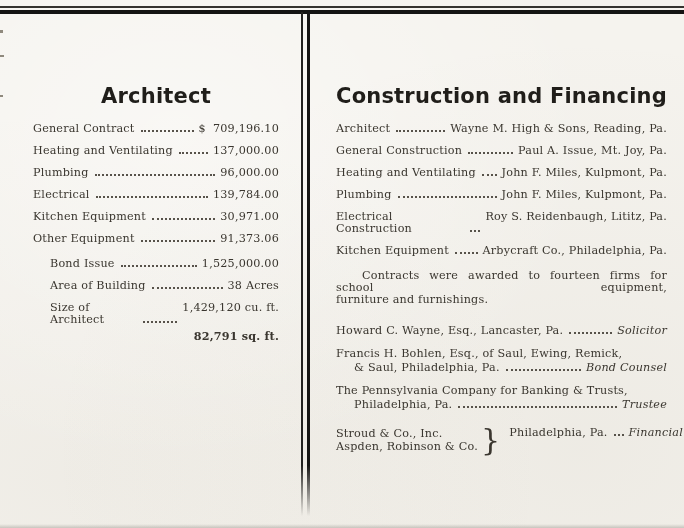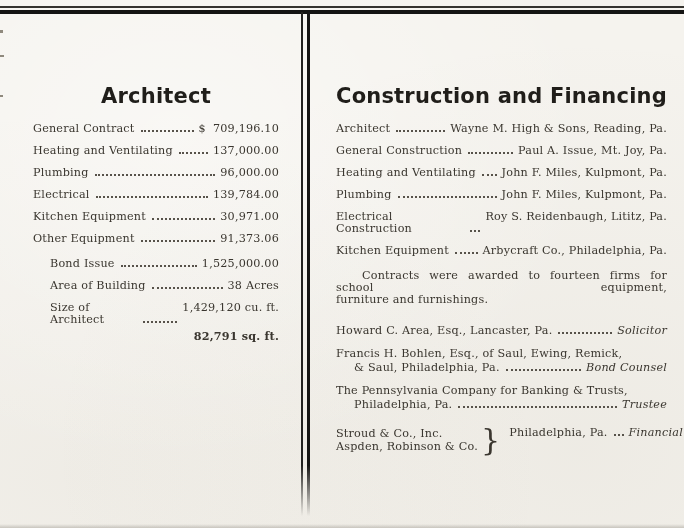--- a/index.html
+++ b/index.html
@@ -180,21 +180,21 @@
     </div>
 
     <p class="para">
       <span class="l1">Contracts were awarded to fourteen firms for school equipment,</span>
       <span class="l2">furniture and furnishings.</span>
     </p>
 
     <div class="credits">
       <div class="credit">
         <div class="row" style="margin-bottom:0">
-          <span>Howard C. Area, Esq., Lancaster, Pa.</span>
+          <span>Howard C. Wayne, Esq., Lancaster, Pa.</span>
           <span class="leader"></span>
           <span class="role">Solicitor</span>
         </div>
       </div>
       <div class="credit">
         <div class="l1">Francis H. Bohlen, Esq., of Saul, Ewing, Remick,</div>
         <div class="row2">
           <span>&amp; Saul, Philadelphia, Pa.</span>
           <span class="leader"></span>
           <span class="role">Bond Counsel</span>

